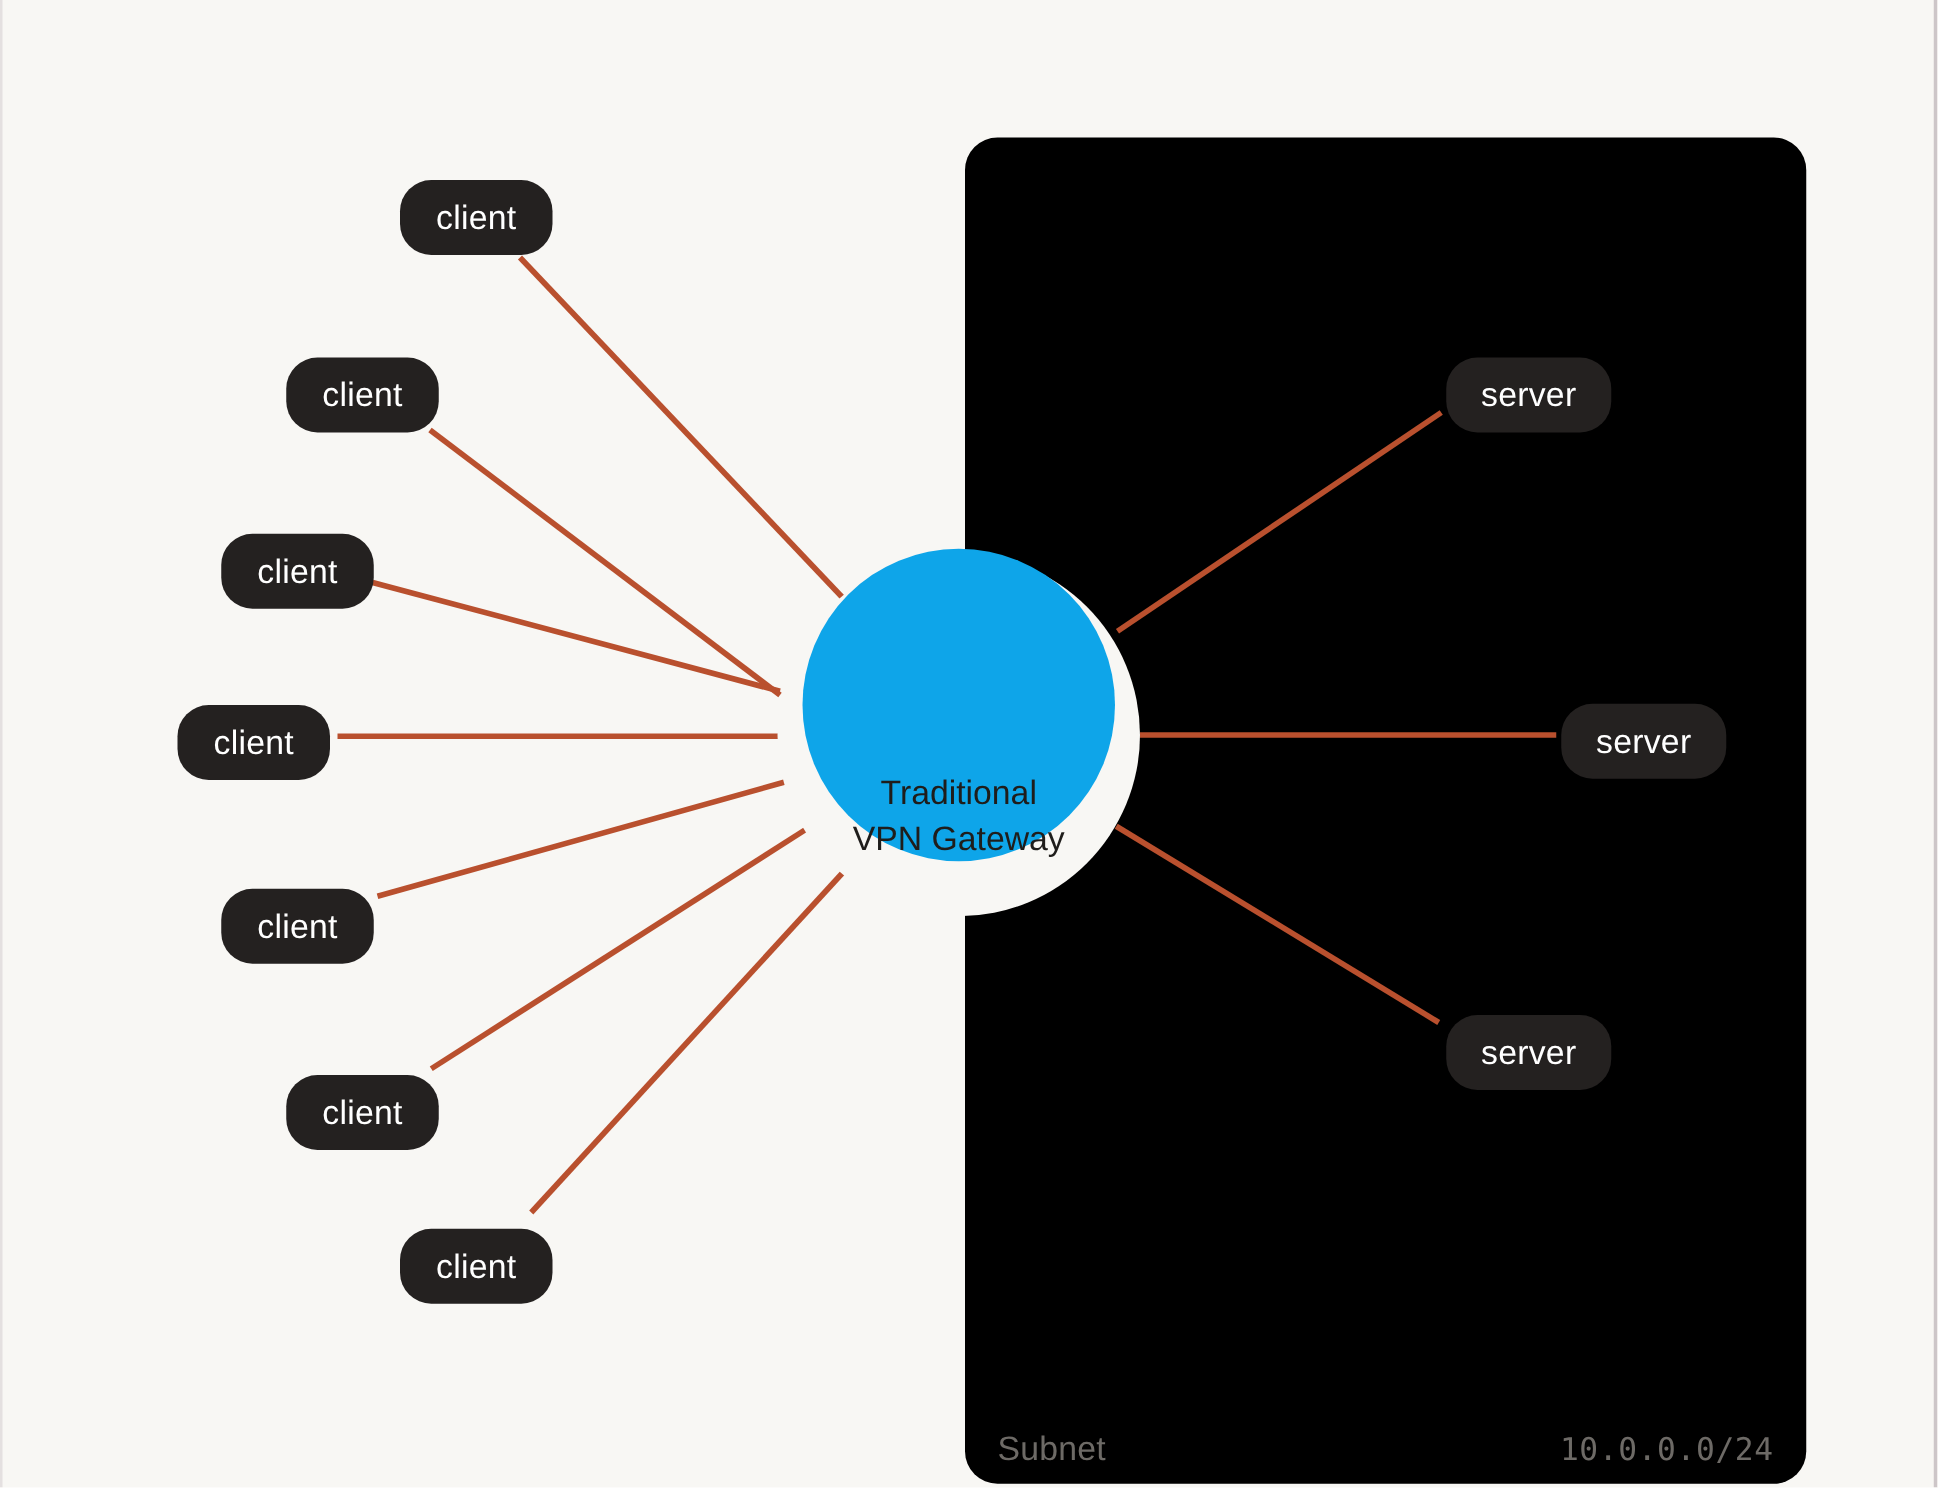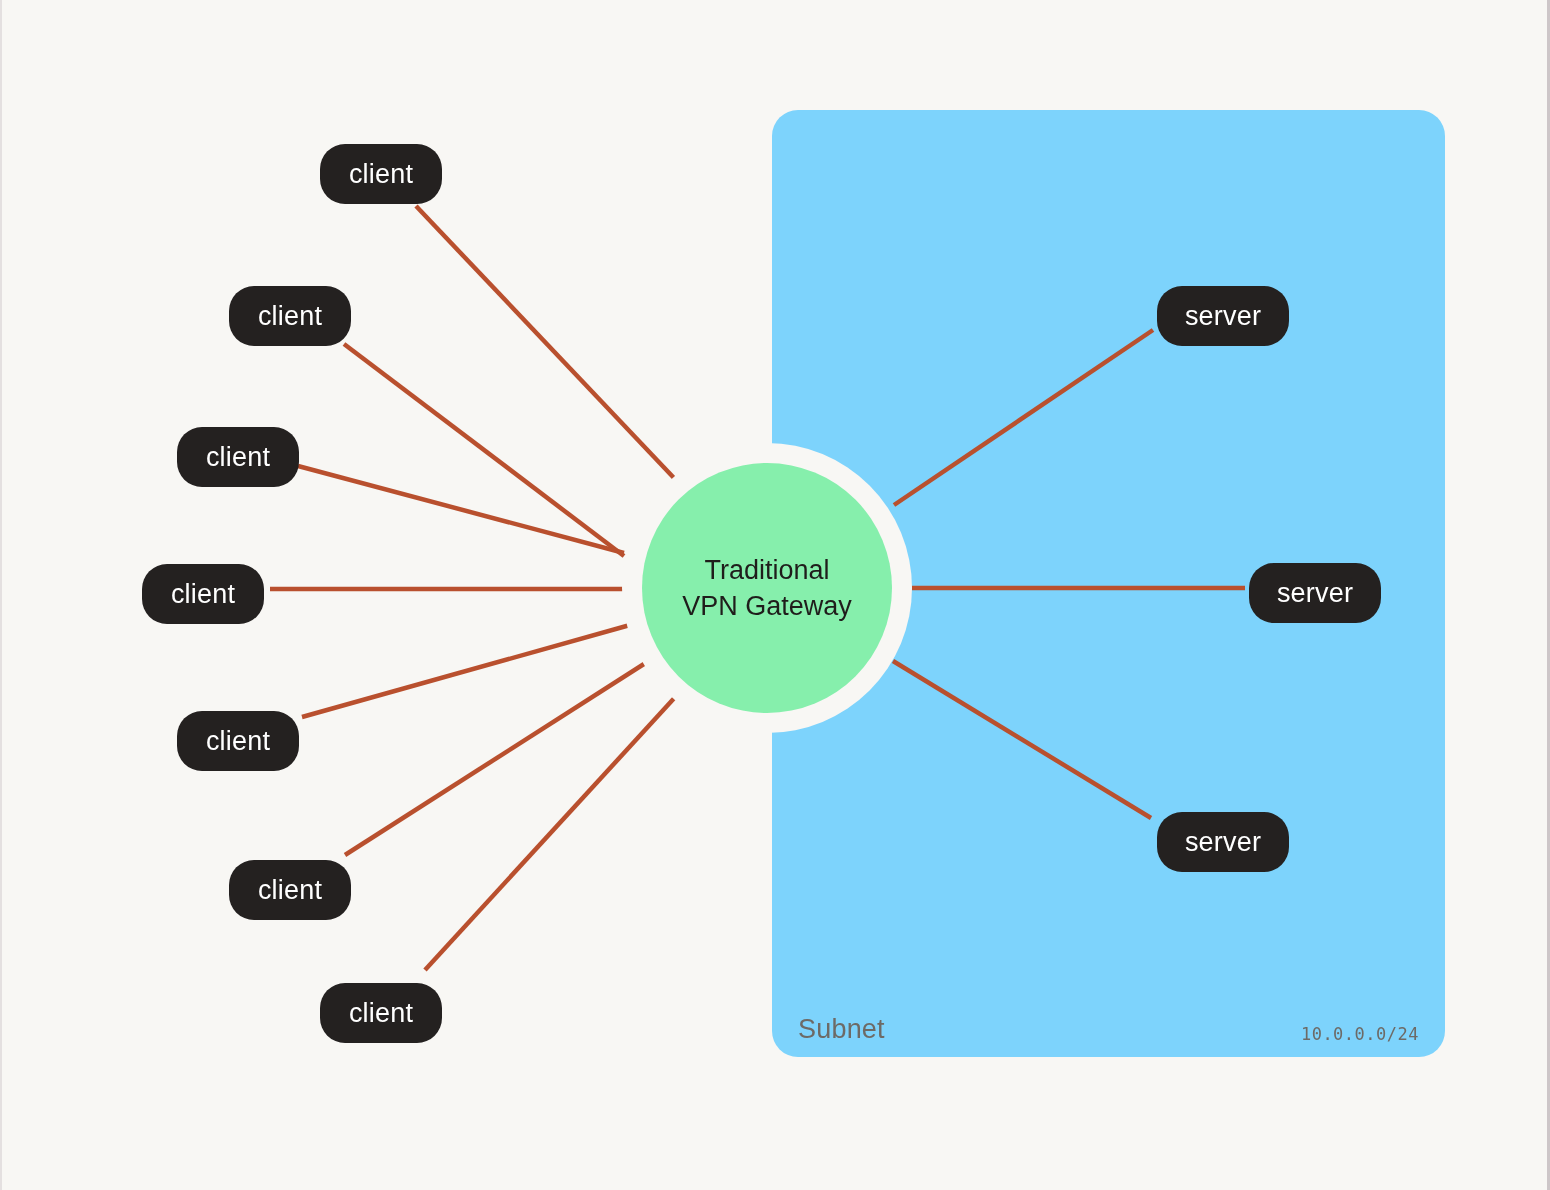--- a/index.html
+++ b/index.html
@@ -18,38 +18,38 @@
     overflow: hidden;
     font-family: "Liberation Sans", sans-serif;
   }
 
   
   #subnet-panel {
     position: absolute;
     left: 770px;
     top: 110px;
     width: 673px;
-    height: 947px;
-    background: #7dd3fc;
+    height: 1077px;
+    background: #000000;
     border-radius: 26px;
   }
   .subnet-label {
     position: absolute;
     bottom: 12px;
     left: 26px;
     font-size: 27px;
     color: #6d6a66;
     letter-spacing: .2px;
     font-family: "Liberation Sans", sans-serif;
   }
   .subnet-cidr {
     position: absolute;
     bottom: 13px;
     right: 26px;
-    font-size: 17px;
+    font-size: 25px;
     color: #6d6a66;
     letter-spacing: .5px;
     font-family: "DejaVu Sans Mono", monospace;
   }
 
   
   #edges {
     position: absolute;
     left: 0; top: 0;
     width: 1550px;
@@ -62,27 +62,27 @@
     left: 620px;
     top: 443px;
     width: 290px;
     height: 290px;
     border-radius: 50%;
     background: #f8f7f4;
   }
   #hub {
     position: absolute;
     left: 640px;
-    top: 463px;
+    top: 439px;
     width: 250px;
     height: 250px;
     border-radius: 50%;
-    background: #86efac;
+    background: #0ea5e9;
     display: flex;
-    align-items: center;
+    align-items: flex-end;
     justify-content: center;
   }
   #hub-label {
     text-align: center;
     font-size: 27px;
     line-height: 1.35;
     color: #1f1d1b;
     white-space: pre-line;
     font-family: "Liberation Sans", sans-serif;
   }

